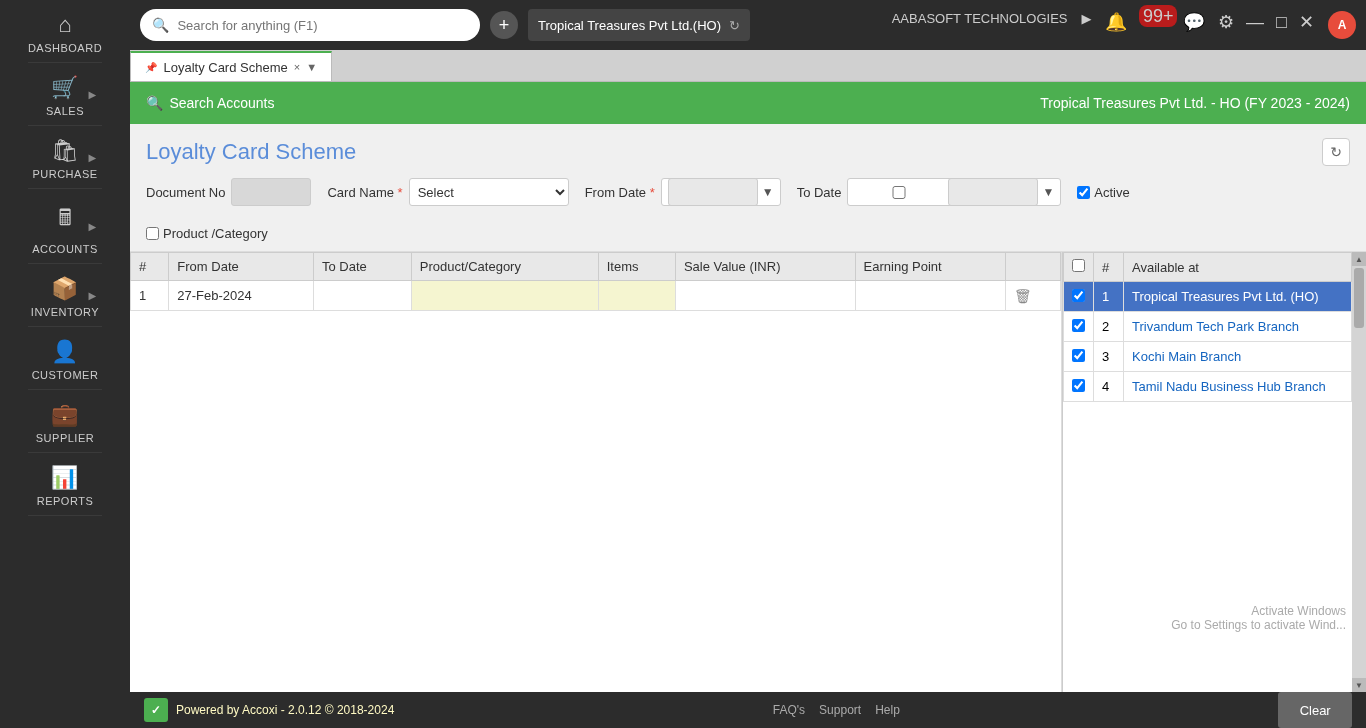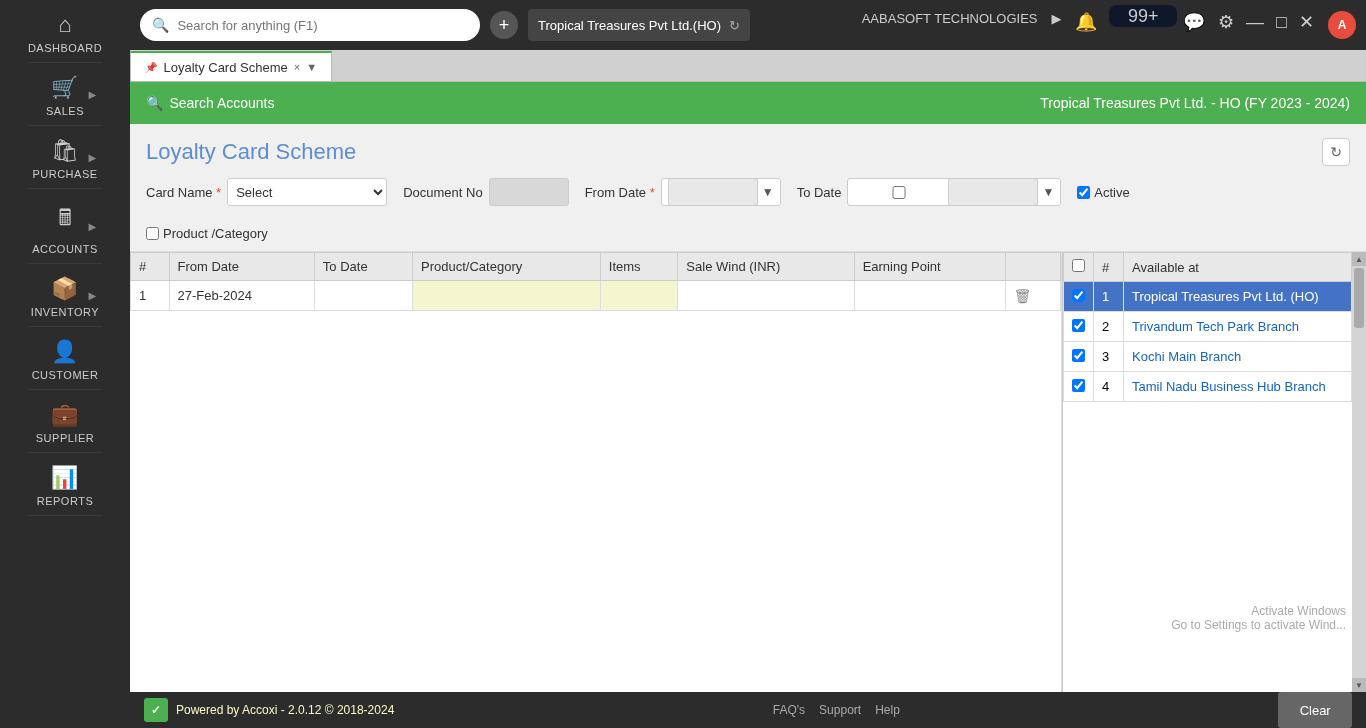--- a/index.html
+++ b/index.html
@@ -117,25 +117,25 @@
       align-items: flex-start;
       gap: 14px;
       color: #fff;
     }
     .topbar-right .company-name { font-size: 13px; color: #ccc; }
     .topbar-icons { display: flex; gap: 12px; align-items: center; }
     .topbar-icons span { color: #ccc; font-size: 18px; cursor: pointer; position: relative; }
     .badge {
       position: absolute;
       top: -6px; right: -6px;
-      background: #0f172a;
+      background: #b91c1c;
       color: #fff;
       font-size: 9px;
       border-radius: 8px;
-      padding: 1px 19px;
+      padding: 1px 4px;
     }
     .avatar {
       width: 28px; height: 28px;
       background: #e74c3c;
       border-radius: 50%;
       display: flex; align-items: center; justify-content: center;
       color: #fff; font-size: 12px; font-weight: bold;
     }
 
     
@@ -570,31 +570,31 @@
       <span class="company-info">Tropical Treasures Pvt Ltd. - HO (FY 2023 - 2024)</span>
     </div>
 
     <div class="form-area">
       <div class="form-title-row">
         <h2 class="form-title">Loyalty Card Scheme</h2>
         <div class="refresh-btn">↻</div>
       </div>
       <div class="form-row">
         <div class="form-field">
+          <label>Document No</label>
+          <input type="text" style="width: 80px; background: rgb(216, 216, 216);">
+        </div>
+        <div class="form-field">
           <label>
             <span>Card Name</span>
             <span style="color:#e74c3c;"> *</span>
           </label>
           <select>
             <option>Select</option>
           </select>
-        </div>
-        <div class="form-field">
-          <label>Document No</label>
-          <input type="text" style="width: 80px; background: rgb(216, 216, 216);">
         </div>
         <div class="form-field">
           <label>
             <span>From Date</span>
             <span style="color:#e74c3c;"> *</span>
           </label>
           <div class="date-field">
             <input type="text" style="">
             <span class="cal-btn">▼</span>
           </div>
@@ -624,21 +624,21 @@
       <div class="table-section">
         <div class="main-table-wrapper">
           <table class="main-table">
             <thead>
               <tr>
                 <th>#</th>
                 <th>From Date</th>
                 <th>To Date</th>
                 <th>Product/Category</th>
                 <th>Items</th>
-                <th>Sale Wind (INR)</th>
+                <th>Sale Value (INR)</th>
                 <th>Earning Point</th>
                 <th></th>
               </tr>
             </thead>
             <tbody id="main-table-body">
 
             <tr>
       <td>1</td>
       <td>27-Feb-2024</td>
       <td></td>

